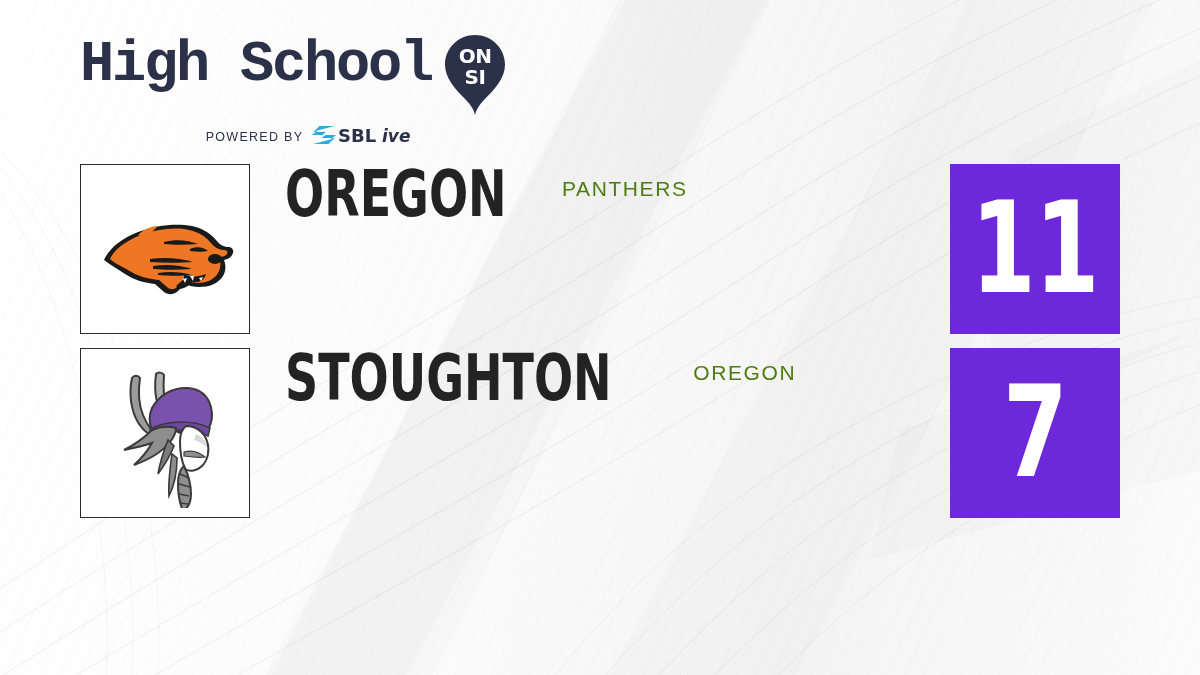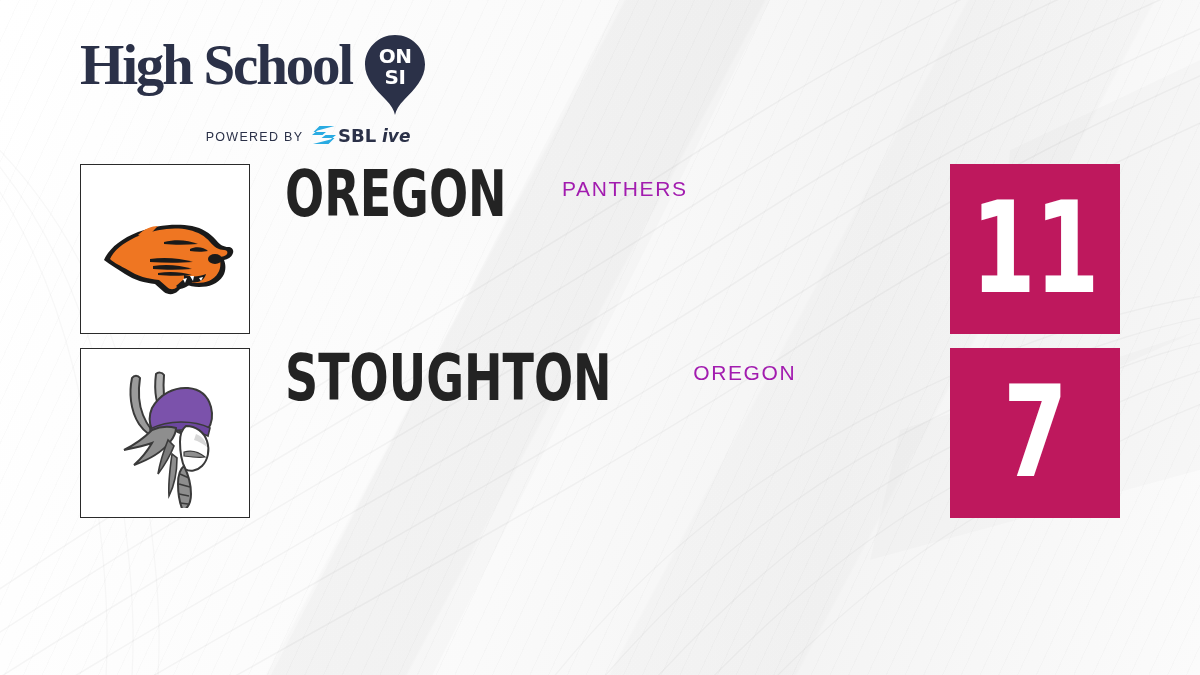--- a/index.html
+++ b/index.html
@@ -31,21 +31,21 @@
         rgba(0,0,0,0.030) 0px,
         rgba(0,0,0,0.030) 1px,
         rgba(0,0,0,0) 1px,
         rgba(0,0,0,0) 17px);
     opacity:.55;
   }
   .swoosh { position:absolute; left:0; top:0; width:1200px; height:675px; }
   
   #brand { position:absolute; left:80px; top:36px; width:430px; height:100px; }
   #brand-wordmark {
-    font-family:Liberation Serif, serif;
+    font-family:Liberation Mono, monospace;
     font-weight:bold;
     font-size:57px;
     line-height:58px;
     letter-spacing:-2.2px;
     color:#2b3148;
     white-space:nowrap;
   }
   #brand-row { display:flex; align-items:flex-start; }
   #onsi-pin { margin-left:12px; margin-top:-2px;text-decoration:underline; }
   #poweredby {
@@ -82,28 +82,28 @@
     color:#232323;
     transform:scaleX(0.80);
     transform-origin:left center;
     white-space:nowrap;
   }
   .team-mascot {
     font-family:"Liberation Sans", sans-serif;
     font-weight:normal;
     font-size:21px;
     letter-spacing:1.6px;
-    color:#a21caf;
+    color:#4d7c0f;
     margin-top:13px;
     white-space:nowrap;
   }
   .score-box {
     position:absolute; left:950px; top:0;
     width:170px; height:170px;
-    background:#be185d;
+    background:#6d28d9;
     display:flex; align-items:center; justify-content:center;
   }
   .score-num {
     font-family:"DejaVu Sans Condensed","Liberation Sans Narrow","Liberation Sans", sans-serif;
     font-weight:bold;
     font-size:126px;
     line-height:126px;
     color:#ffffff;
     transform:scaleX(0.82);
     letter-spacing:-1px;

